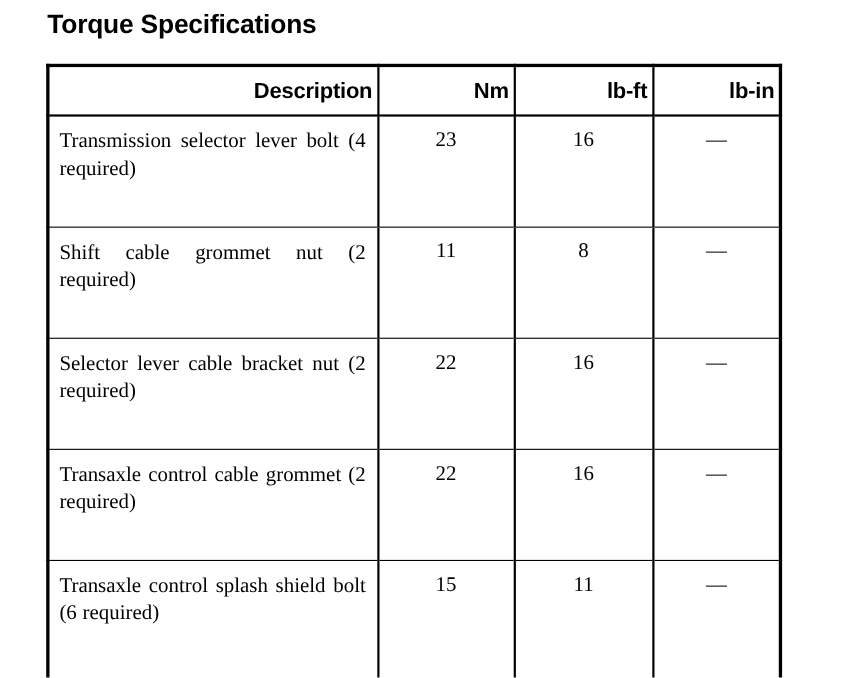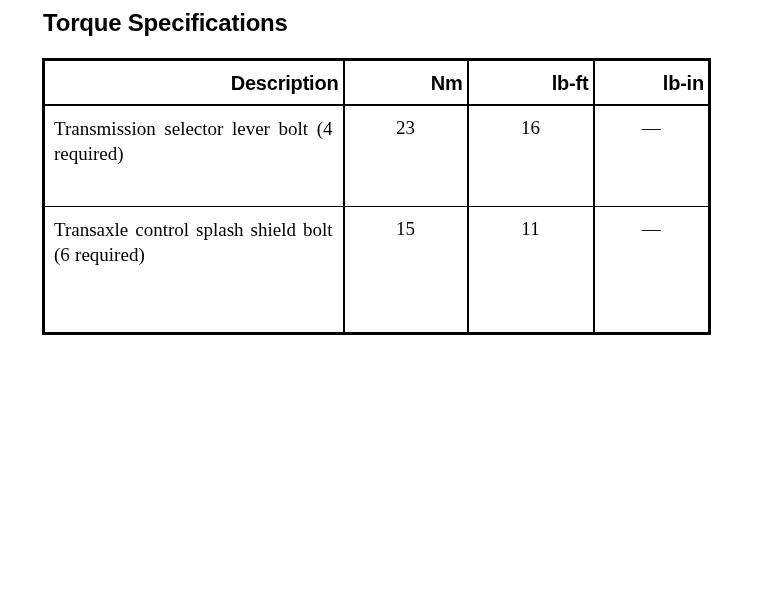--- a/index.html
+++ b/index.html
@@ -134,22 +134,46 @@
 
         <tr class="row-h75">
           <td class="desc-cell">
             <span class="desc-text">Transmission selector lever bolt (4 required)</span>
           </td>
           <td class="value-cell">23</td>
           <td class="value-cell">16</td>
           <td class="value-cell">—</td>
         </tr>
 
+        <tr class="row-h75">
+          <td class="desc-cell">
+            <span class="desc-text">Shift cable grommet nut (2 required)</span>
+          </td>
+          <td class="value-cell">11</td>
+          <td class="value-cell">8</td>
+          <td class="value-cell">—</td>
+        </tr>
 
+        <tr class="row-h75">
+          <td class="desc-cell">
+            <span class="desc-text">Selector lever cable bracket nut (2 required)</span>
+          </td>
+          <td class="value-cell">22</td>
+          <td class="value-cell">16</td>
+          <td class="value-cell">—</td>
+        </tr>
 
+        <tr class="row-h75">
+          <td class="desc-cell">
+            <span class="desc-text">Transaxle control cable grommet (2 required)</span>
+          </td>
+          <td class="value-cell">22</td>
+          <td class="value-cell">16</td>
+          <td class="value-cell">—</td>
+        </tr>
 
 
         <tr class="row-h100">
           <td class="desc-cell">
             <span class="desc-text">Transaxle control splash shield bolt (6 required)</span>
           </td>
           <td class="value-cell">15</td>
           <td class="value-cell">11</td>
           <td class="value-cell">—</td>
         </tr>

